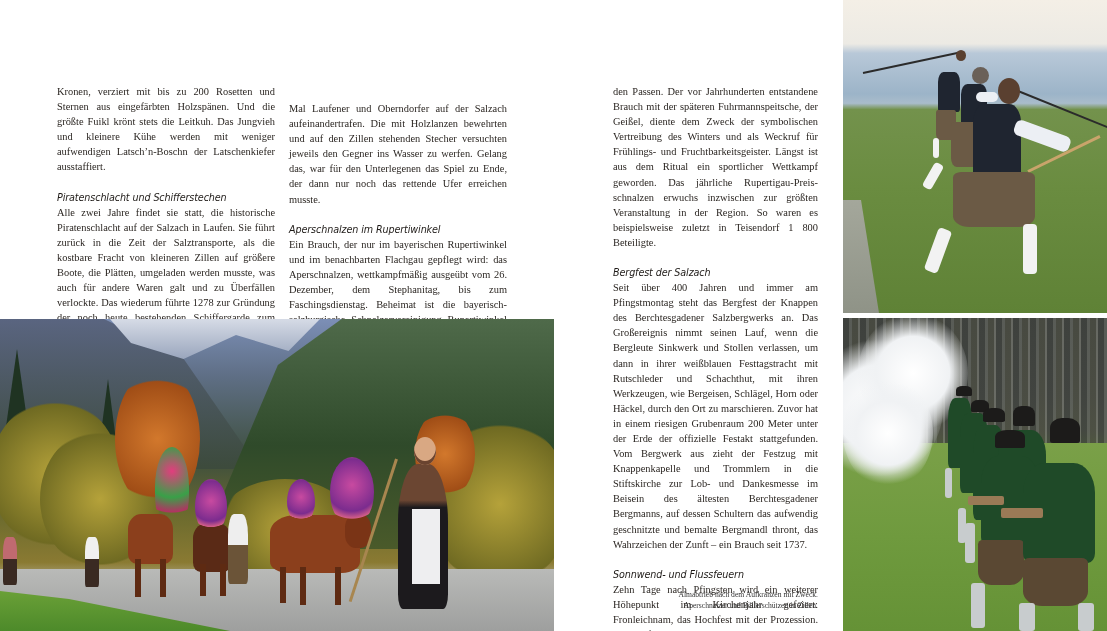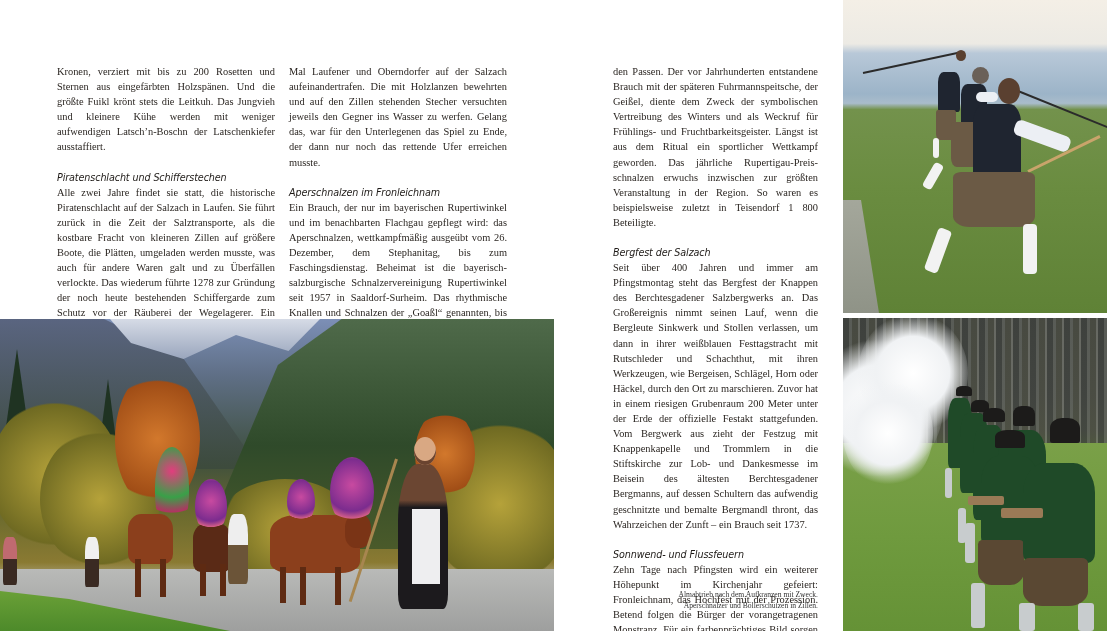--- a/index.html
+++ b/index.html
@@ -8,34 +8,35 @@
 
     .spread { position: absolute; left: 0; top: 0; width: 1107px; height: 631px; background: #fff; }
 
     .col {
       position: absolute;
       font-size: 10.4px;
       line-height: 15.1px;
       text-align: justify;
       hyphens: manual;
       color: #2b2622;
+      margin-top: 20px;
     }
     .col p { margin: 0; }
     .col p.after { margin-bottom: 15px; }
     .col h3 {
       font-family: "DejaVu Sans", "Liberation Sans", sans-serif;
       font-style: italic;
       font-weight: normal;
       font-size: 9.6px;
       line-height: 15px;
       color: #1e1a17;
       letter-spacing: -0.1px;
     }
     #col1 { left: 57px; top: 64px; width: 218px; }
-    #col2 { left: 289px; top: 64px; width: 218px; }
+    #col2 { left: 289px; top: 81px; width: 218px; }
     #col3 { left: 613px; top: 64px; width: 205px; }
 
     .caption {
       position: absolute;
       right: 289px; top: 589px;
       width: 200px;
       font-size: 7.6px;
       line-height: 11px;
       text-align: right;
       color: #333;
@@ -103,21 +104,21 @@
 <div class="spread">
 
   <div class="col" id="col1">
     <p class="after">Kronen, verziert mit bis zu 200 Rosetten und Sternen aus eingefärbten Holzspänen. Und die größte Fuikl krönt stets die Leitkuh. Das Jungvieh und kleinere Kühe werden mit weniger aufwendigen Latsch’n-Boschn der Latschenkiefer ausstaffiert.</p>
     <h3>Piratenschlacht und Schifferstechen</h3>
     <p>Alle zwei Jahre findet sie statt, die historische Piraten­schlacht auf der Salzach in Laufen. Sie führt zurück in die Zeit der Salztransporte, als die kostbare Fracht von kleineren Zillen auf größere Boote, die Plätten, umge­laden werden musste, was auch für andere Waren galt und zu Überfällen verlockte. Das wiederum führte 1278 zur Gründung der noch heute bestehenden Schiffergar­de zum Schutz vor der Räuberei der Wegelagerer. Ein weiterer heutiger Höhepunkt ist das Schifferstechen, ein Geschicklichkeitsspiel, vermutlich den mittelalterlichen Ritterturnieren nachgeahmt. 1640 war es, als zum ersten</p>
   </div>
 
   <div class="col" id="col2">
     <p class="after">Mal Laufener und Oberndorfer auf der Salzach aufein­andertrafen. Die mit Holzlanzen bewehrten und auf den Zillen stehenden Stecher versuchten jeweils den Gegner ins Wasser zu werfen. Gelang das, war für den Unterle­genen das Spiel zu Ende, der dann nur noch das rettende Ufer erreichen musste.</p>
-    <h3>Aperschnalzen im Fronleichnam</h3>
+    <h3>Aperschnalzen im Rupertiwinkel</h3>
     <p>Ein Brauch, der nur im bayerischen Rupertiwinkel und im benachbarten Flachgau gepflegt wird: das Aper­schnalzen, wettkampfmäßig ausgeübt vom 26. Dezem­ber, dem Stephanitag, bis zum Faschingsdienstag. Behei­mat ist die bayerisch-salzburgische Schnalzervereinigung Rupertiwinkel seit 1957 in Saaldorf-Surheim. Das rhyth­mische Knallen und Schnalzen der „Goaßl“ genannten, bis zu vier Meter langen und kurzstieligen Peitsche, ent­steht durch Schwingen und ruckartiges Gegenschwin­gen, gekonnt vorgeführt von jeweils kleinen Gruppen,</p>
   </div>
 
   <div class="col" id="col3">
     <p class="after">den Passen. Der vor Jahrhunderten entstandene Brauch mit der späteren Fuhrmannspeitsche, der Geißel, diente dem Zweck der symbolischen Vertreibung des Winters und als Weckruf für Frühlings- und Frucht­barkeitsgeister. Längst ist aus dem Ritual ein sportlicher Wettkampf geworden. Das jährliche Rupertigau-Preis­schnalzen erwuchs inzwischen zur größten Veranstal­tung in der Region. So waren es beispielsweise zuletzt in Teisendorf 1 800 Beteiligte.</p>
     <h3>Bergfest der Salzach</h3>
     <p class="after">Seit über 400 Jahren und immer am Pfingstmontag steht das Bergfest der Knappen des Berchtesgadener Salzbergwerks an. Das Großereignis nimmt seinen Lauf, wenn die Bergleute Sinkwerk und Stollen verlassen, um dann in ihrer weißblauen Festtagstracht mit Rutsch­leder und Schachthut, mit ihren Werkzeugen, wie Berg­eisen, Schlägel, Horn oder Häckel, durch den Ort zu marschieren. Zuvor hat in einem riesigen Grubenraum 200 Meter unter der Erde der offizielle Festakt statt­gefunden. Vom Bergwerk aus zieht der Festzug mit Knappenkapelle und Trommlern in die Stiftskirche zur Lob- und Dankesmesse im Beisein des ältesten Berch­tesgadener Bergmanns, auf dessen Schultern das auf­wendig geschnitzte und bemalte Bergmandl thront, das Wahrzeichen der Zunft – ein Brauch seit 1737.</p>
     <h3>Sonnwend- und Flussfeuern</h3>
     <p>Zehn Tage nach Pfingsten wird ein weiterer Höhepunkt im Kirchenjahr gefeiert: Fronleichnam, das Hochfest mit der Prozession. Betend folgen die Bürger der vorangetra­genen Monstranz. Für ein farbenprächtiges Bild sorgen die Fahnenabordnungen in Begleitung der Honoratioren und Vereine. Nicht zu vergessen die Sonnwendfeuer zum 21. Juni, dem längsten Tag des Jahres, auf vielen Gip­feln. Alle zwei Jahre begehen Laufen und Oberndorf das Datum mit Tausenden die Salzach hinabschwimmenden Lichtern, Flussfeuern an den Ufern und mit dem Ver­brennen des Sunnawendhansls, einer auf einer langen Stange befestigten Strohpuppe.</p>
   </div>

